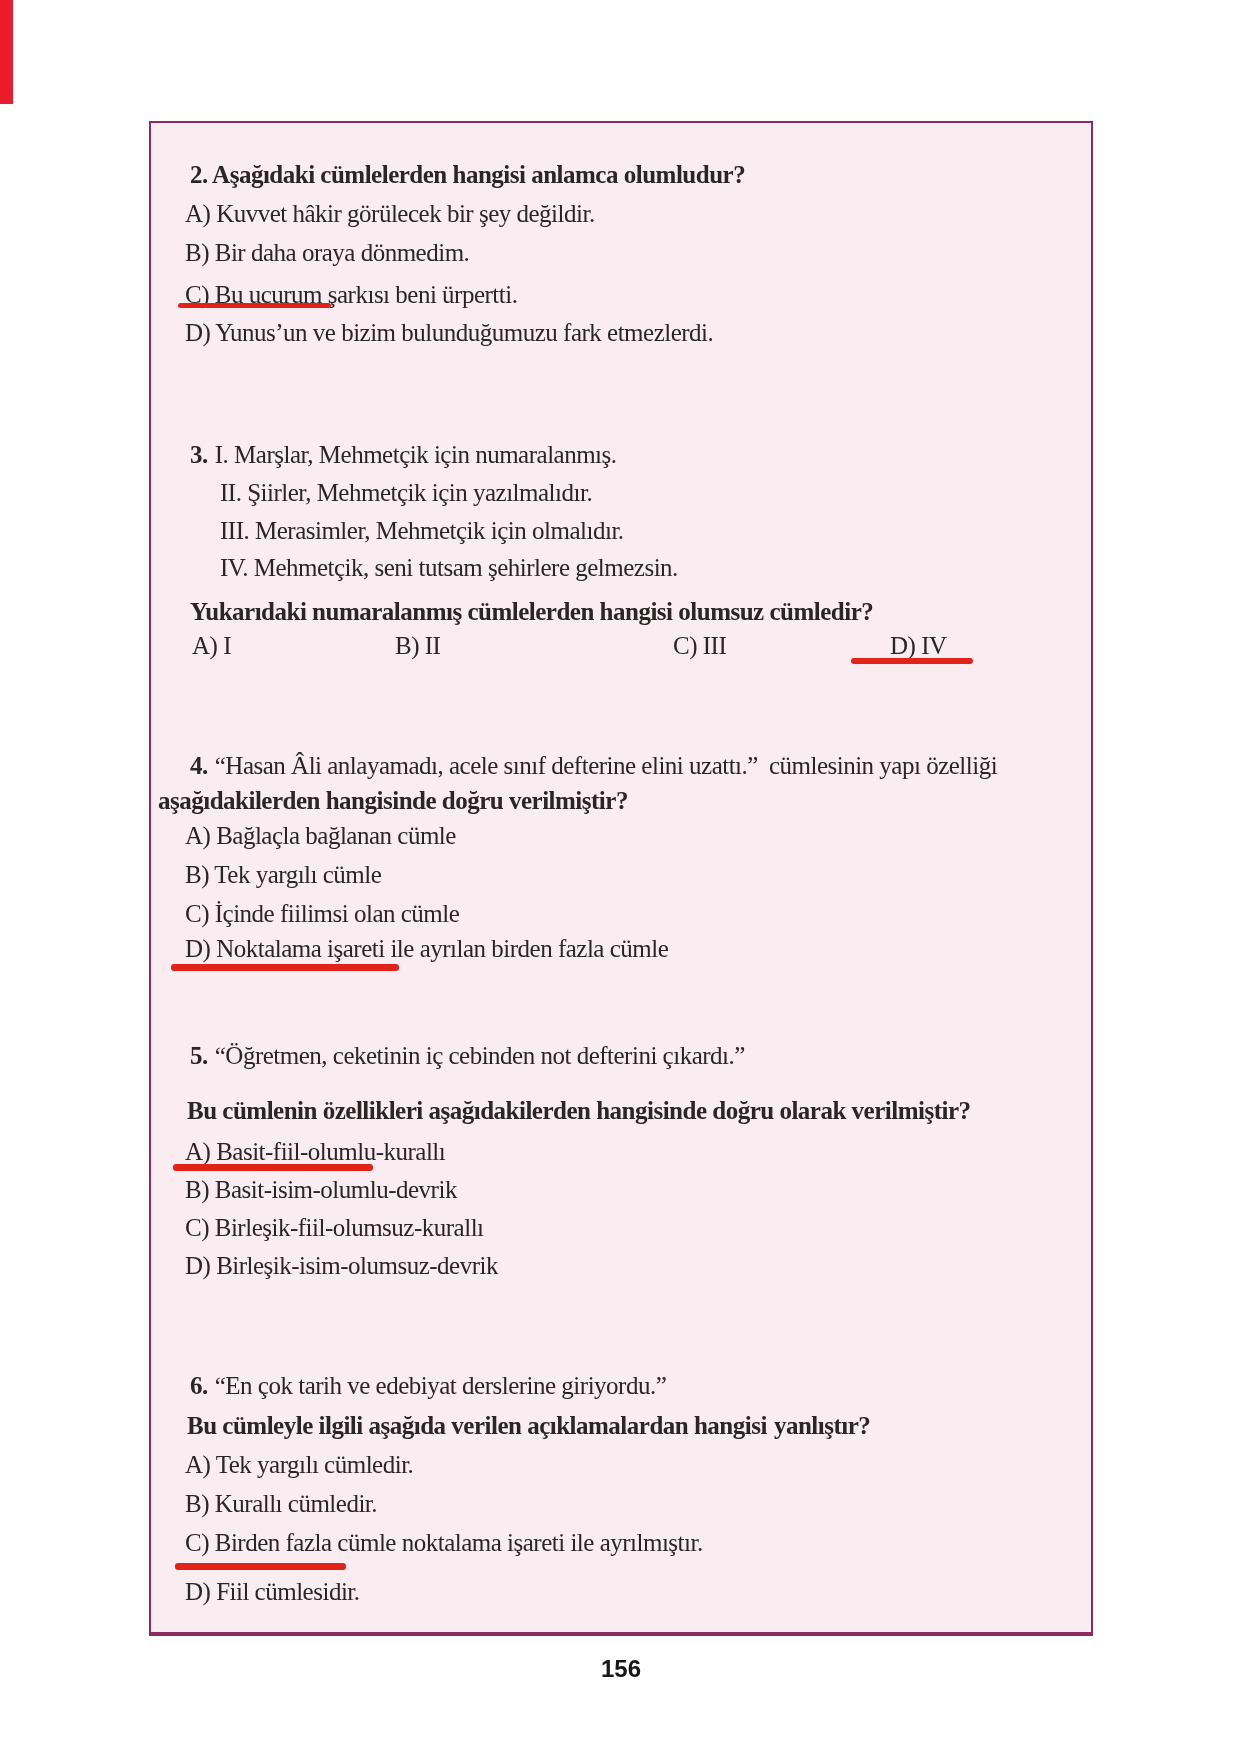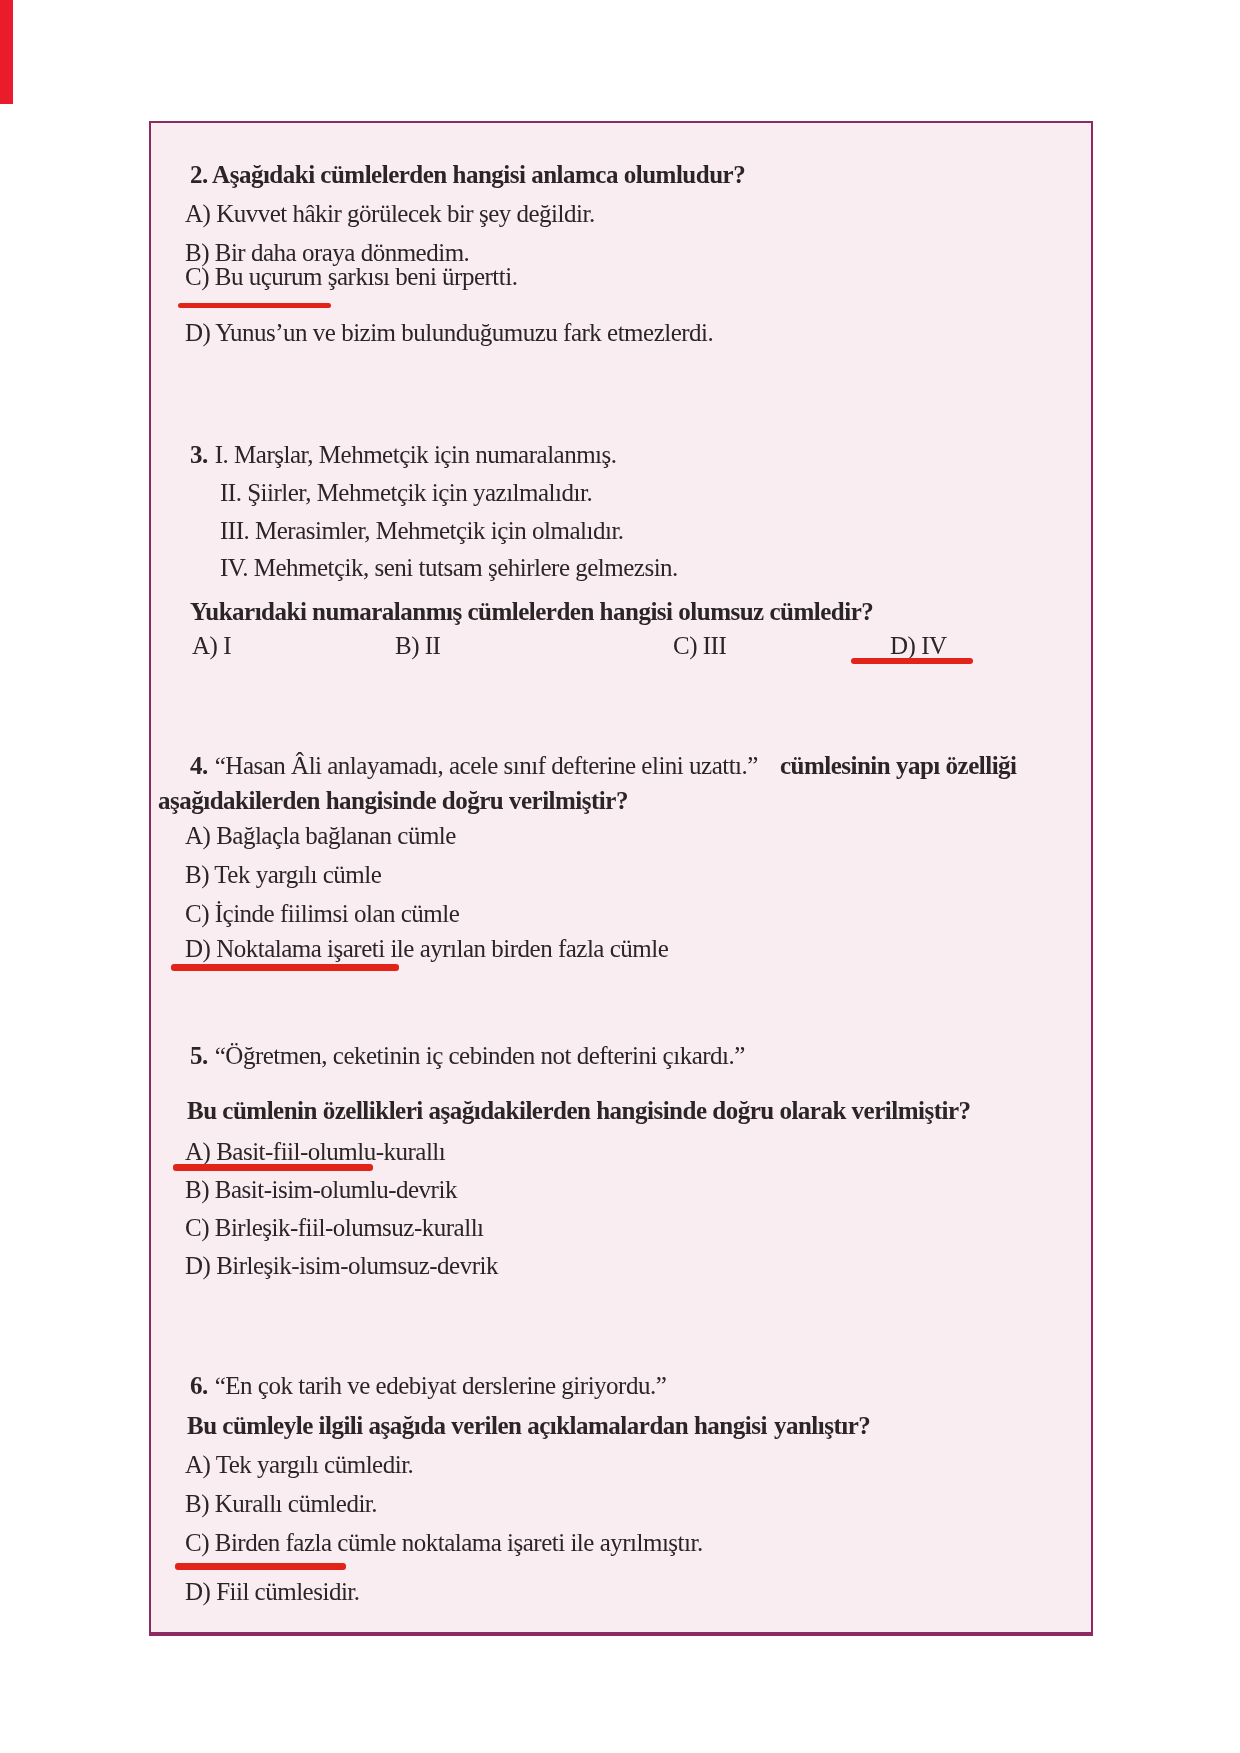--- a/index.html
+++ b/index.html
@@ -19,21 +19,21 @@
     position:absolute;left:149px;top:121px;width:944px;height:1515px;
     background:var(--box_bg);
     border:2px solid var(--box_border);border-bottom-width:4px;
   }
   .line{
     position:absolute;height:30px;line-height:30px;font-size:25px;
     letter-spacing:-0.5px;white-space:nowrap;color:var(--text);
   }
   .b{font-weight:bold;}
   .qnum{font-weight:bold;margin-right:7px;}
-  .tail{margin-left:22px;font-weight:bold;}
+  .tail{margin-left:11px;font-weight:normal;}
   .u-black{text-underline-offset:6px;text-decoration-thickness:2px;margin-left:7px;}
   .choice{position:absolute;white-space:nowrap;}
   .mark{position:absolute;height:6px;border-radius:3px;background:var(--accent_red);}
   .pagenum{
     position:absolute;left:149px;top:1655px;width:944px;text-align:center;
     font-family:"Liberation Sans","DejaVu Sans",sans-serif;font-weight:bold;font-size:24px;color:#1a1718;
   }
 </style>
 </head>
 <body>
@@ -41,21 +41,21 @@
 <div id="page">
 
   <div class="corner-stripe"></div>
 
   <div class="qbox"></div>
 
   <section>
     <div class="line b" style="left:190px;top:160px">2. Aşağıdaki cümlelerden hangisi anlamca olumludur?</div>
     <div class="line" style="left:185px;top:199px">A) Kuvvet hâkir görülecek bir şey değildir.</div>
     <div class="line" style="left:185px;top:238px">B) Bir daha oraya dönmedim.</div>
-    <div class="line" style="left:185px;top:262px">C) Bu uçurum şarkısı beni ürpertti.</div>
+    <div class="line" style="left:185px;top:280px">C) Bu uçurum şarkısı beni ürpertti.</div>
     <div class="line" style="left:185px;top:318px">D) Yunus’un ve bizim bulunduğumuzu fark etmezlerdi.</div>
     <div class="mark" style="left:178px;top:303px;width:153px;height:5px"></div>
   </section>
 
   <section>
     <div class="line" style="left:190px;top:440px"><span class="qnum">3.</span><span>I. Marşlar, Mehmetçik için numaralanmış.</span></div>
     <div class="line" style="left:220px;top:478px">II. Şiirler, Mehmetçik için yazılmalıdır.</div>
     <div class="line" style="left:220px;top:516px">III. Merasimler, Mehmetçik için olmalıdır.</div>
     <div class="line" style="left:220px;top:553px">IV. Mehmetçik, seni tutsam şehirlere gelmezsin.</div>
     <div class="line b" style="left:190px;top:597px">Yukarıdaki numaralanmış cümlelerden hangisi olumsuz cümledir?</div>
@@ -91,16 +91,17 @@
   <section>
     <div class="line" style="left:190px;top:1371px"><span class="qnum">6.</span><span>“En çok tarih ve edebiyat derslerine giriyordu.”</span></div>
     <div class="line b" style="left:187px;top:1411px"><span>Bu cümleyle ilgili aşağıda verilen açıklamalardan hangisi</span><span class="u-black">yanlıştır</span><span>?</span></div>
     <div class="line" style="left:185px;top:1450px">A) Tek yargılı cümledir.</div>
     <div class="line" style="left:185px;top:1489px">B) Kurallı cümledir.</div>
     <div class="line" style="left:185px;top:1528px">C) Birden fazla cümle noktalama işareti ile ayrılmıştır.</div>
     <div class="line" style="left:185px;top:1577px">D) Fiil cümlesidir.</div>
     <div class="mark" style="left:175px;top:1563px;width:171px;height:7px"></div>
   </section>
 
+  <div class="pagenum">156</div>
 
   <div class="footer-bar"></div>
 
 </div>
 
 </body></html>

